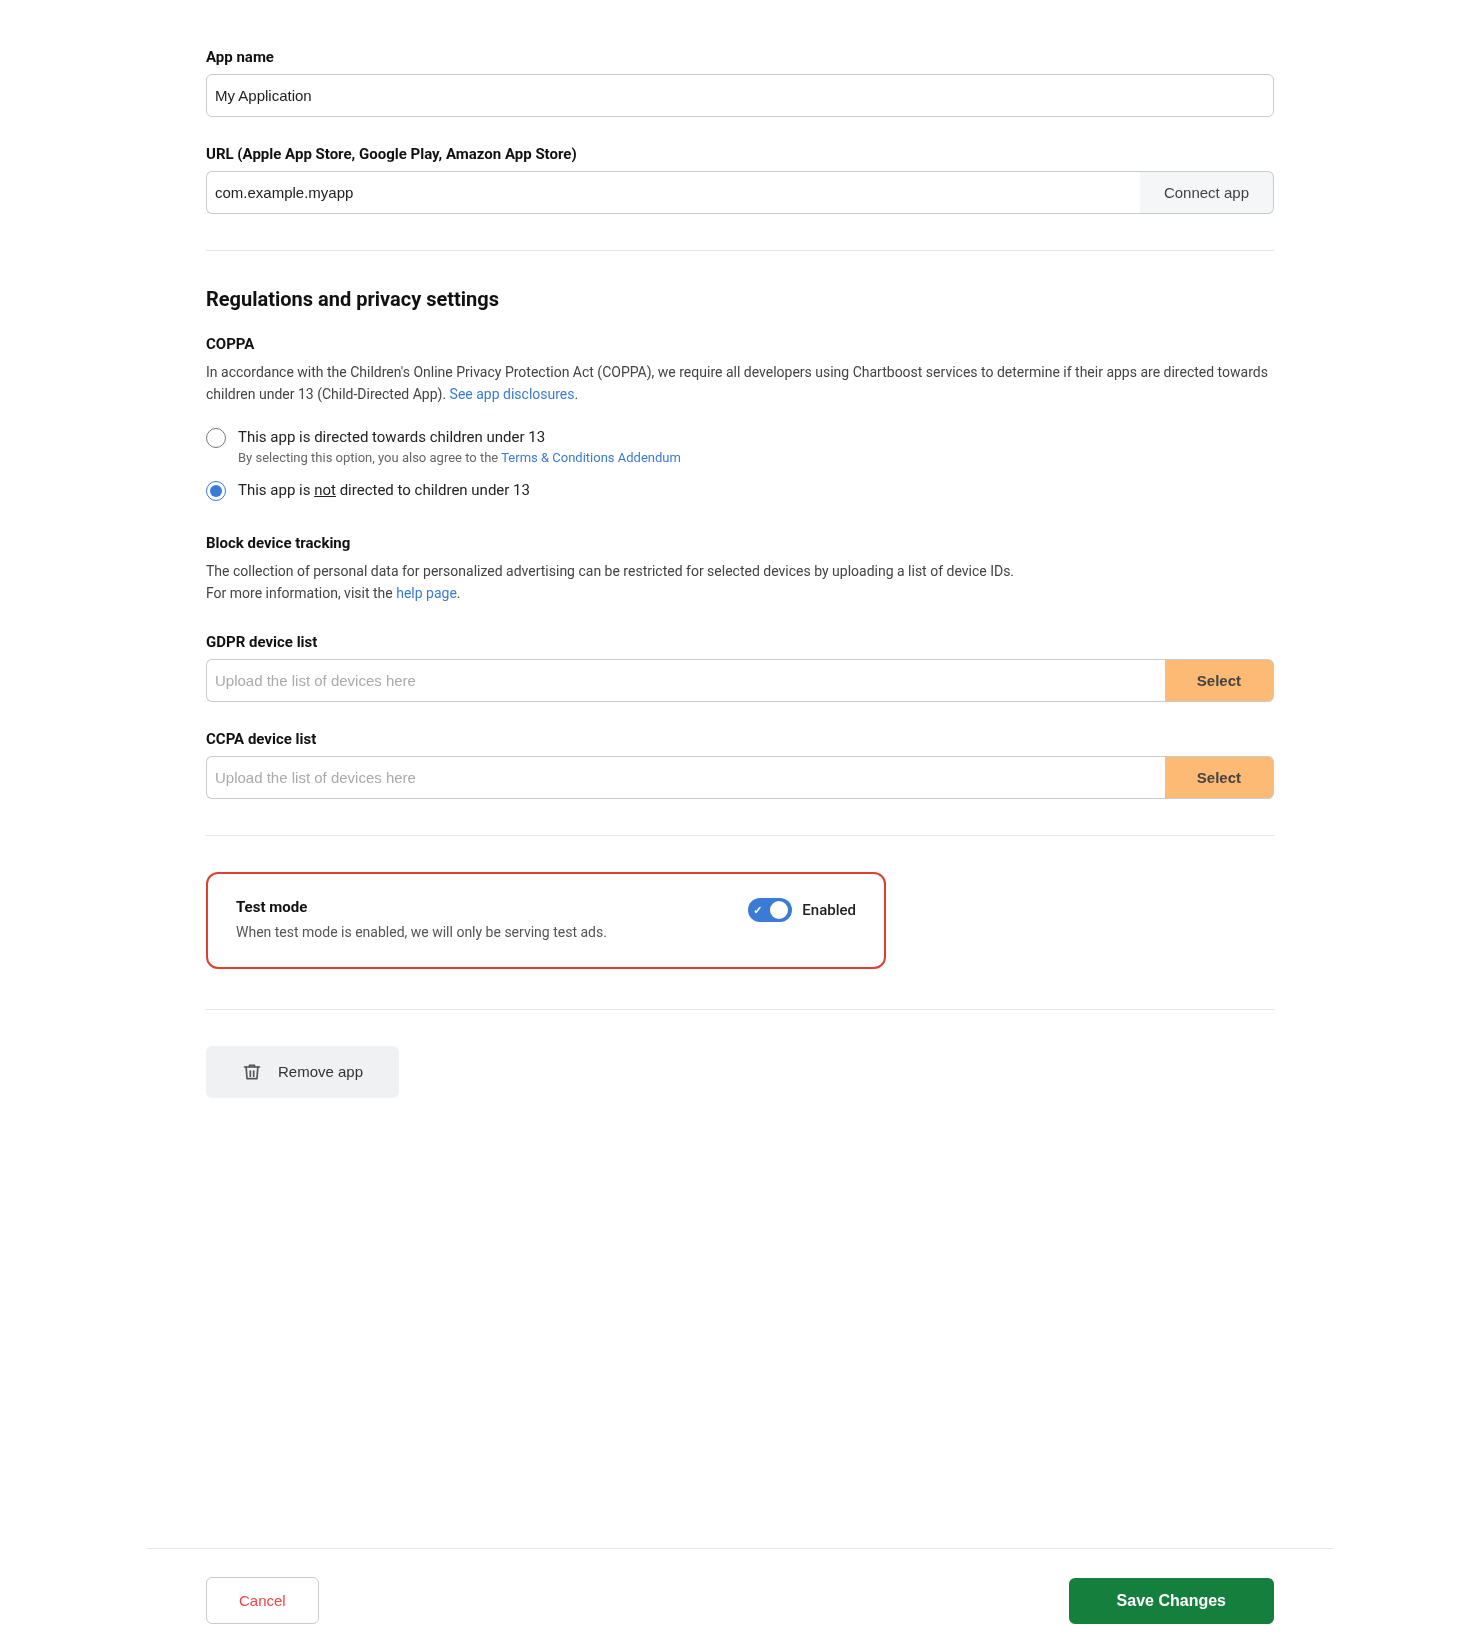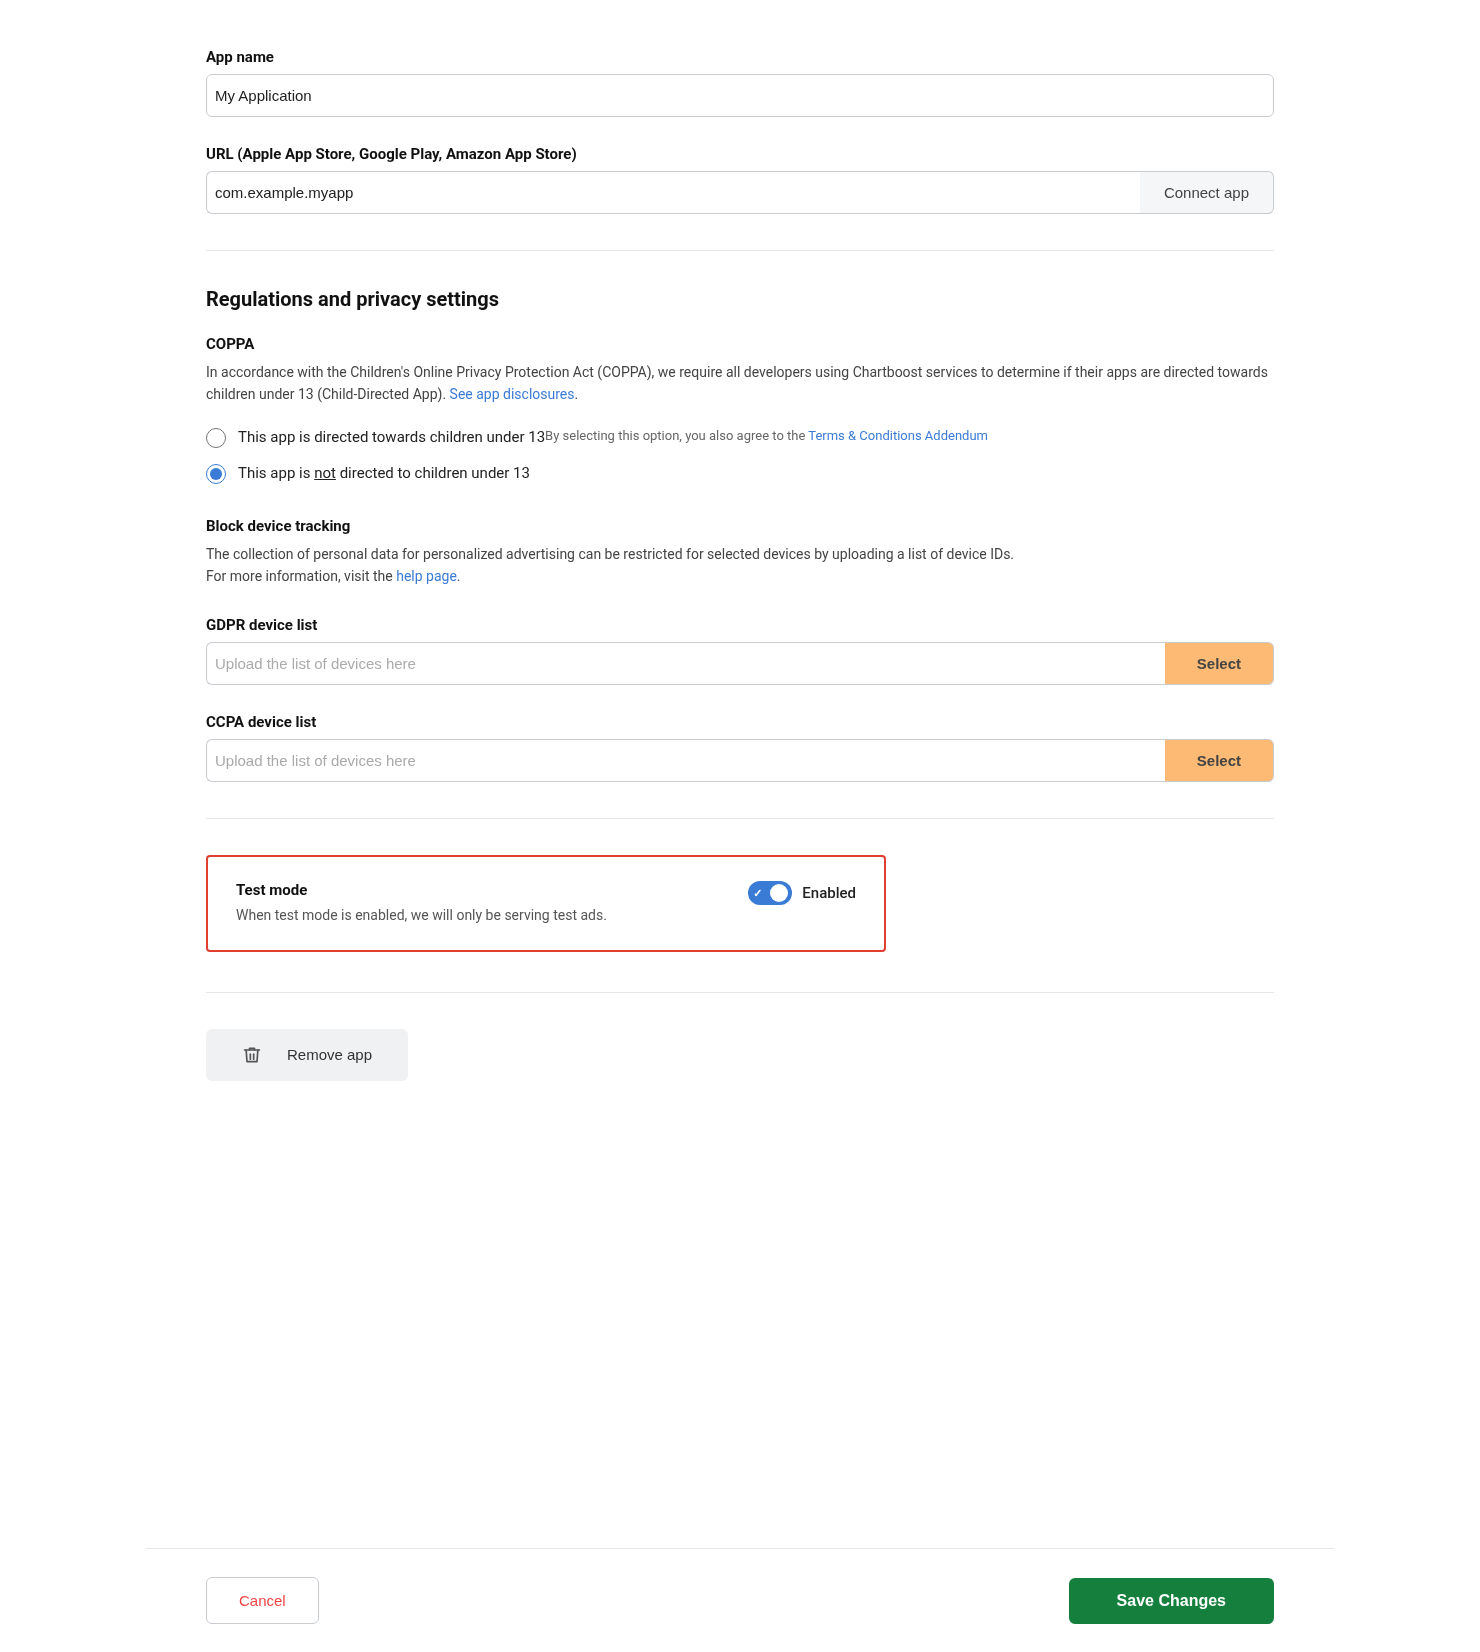--- a/index.html
+++ b/index.html
@@ -115,21 +115,21 @@
     .radio-option input[type="radio"] {
       width: 20px;
       height: 20px;
       margin-top: 2px;
       cursor: pointer;
       accent-color: #3a7bd5;
       flex-shrink: 0;
     }
     .radio-label-wrapper {
       display: flex;
-      flex-direction: row;
+      flex-direction: column;
     }
     .radio-label {
       font-size: 15px;
       color: #222;
       line-height: 1.5;
     }
     .radio-sublabel {
       font-size: 13px;
       color: #666;
       margin-top: 2px;
@@ -163,21 +163,21 @@
       background: #fdba74;
       color: #444;
       font-size: 15px;
       cursor: pointer;
       white-space: nowrap;
       font-weight: 600;
     }
     
     .test-mode-box {
       border: 2.5px solid #e03e2e;
-      border-radius: 4px;
+      border-radius: 12px;
       padding: 24px 28px;
       display: flex;
       align-items: flex-start;
       justify-content: space-between;
       margin-bottom: 40px;
       width: 680px;
     }
     .test-mode-content {
       flex: 1;
     }
@@ -241,21 +241,21 @@
     }
     .toggle-label {
       font-size: 15px;
       color: #222;
       font-weight: 500;
     }
     
     .remove-app-btn {
       display: flex;
       align-items: center;
-      gap: 25px;
+      gap: 16px;
       padding: 16px 36px;
       background: #f0f1f3;
       border: none;
       border-radius: 6px;
       font-size: 15px;
       color: #333;
       cursor: pointer;
       font-weight: 500;
       margin-bottom: 48px;
     }

